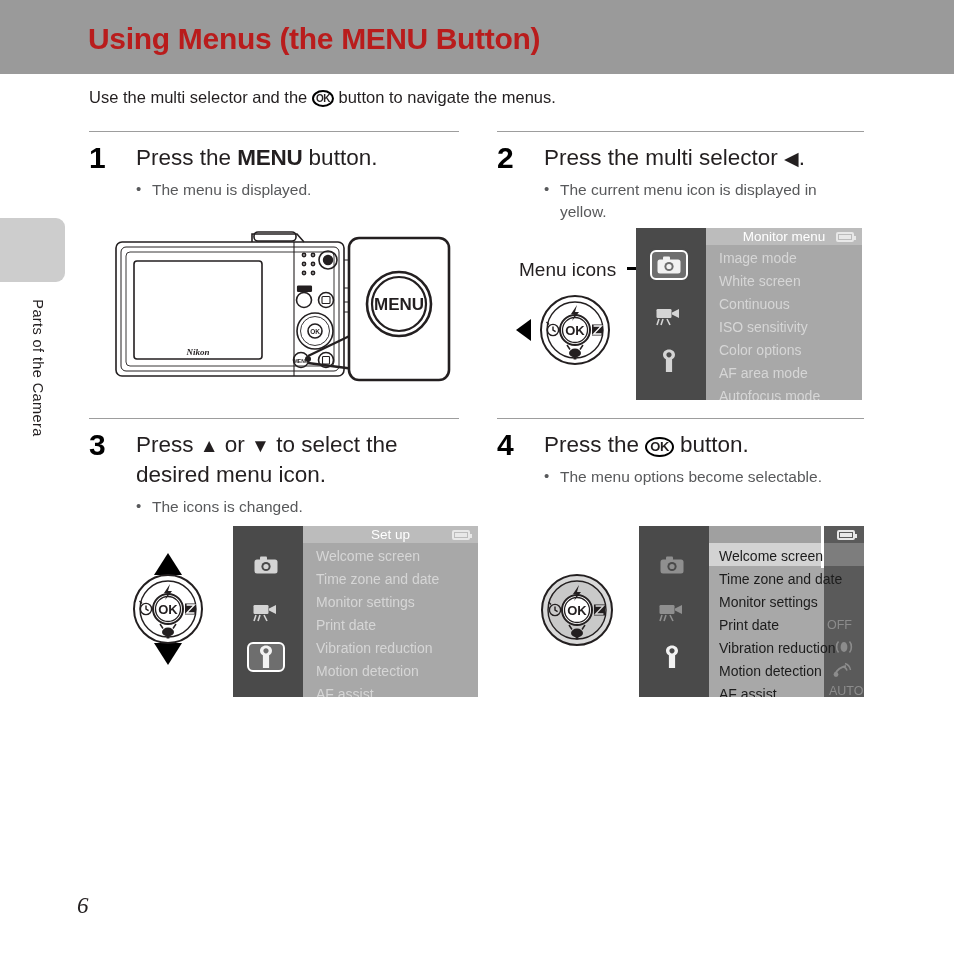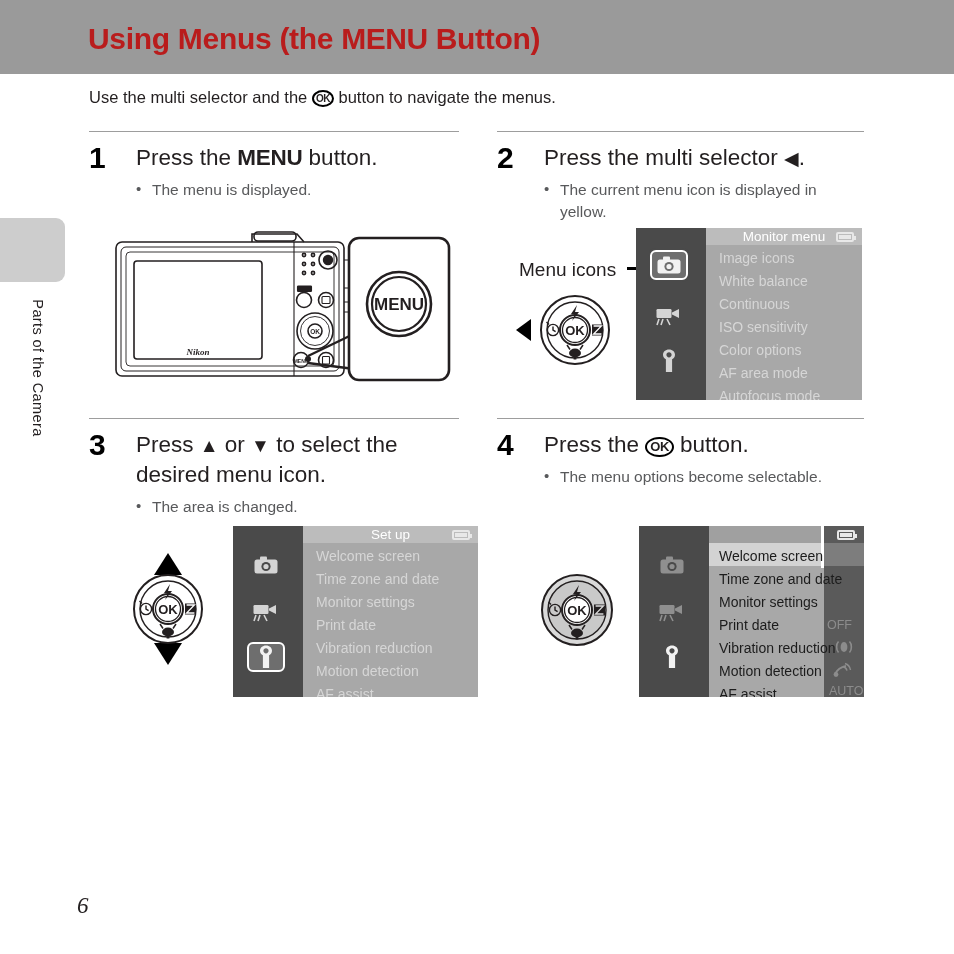--- a/index.html
+++ b/index.html
@@ -353,38 +353,38 @@
         <path d="M16 6.5 L23 3 L23 12 L16 8.5 Z" fill="#d4d4d4"></path>
         <path d="M3 13 L1 19 M7 13 L5 19 M11 13 L14 19" stroke="#d4d4d4" stroke-width="1.6" fill="none"></path>
       </svg>
     </div>
     <div class="tab-icon" style="left:14px; top:118px;">
       <svg width="18" height="24" viewBox="0 0 18 24">
         <path d="M9 0.5 C5.4 0.5 3 2.9 3 5.8 C3 7.8 4.2 9.4 5.9 10.2 L5.9 23 L12.1 23 L12.1 10.2 C13.8 9.4 15 7.8 15 5.8 C15 2.9 12.6 0.5 9 0.5 Z M9 3.2 C10.5 3.2 11.6 4.3 11.6 5.8 C11.6 7.3 10.5 8.4 9 8.4 C7.5 8.4 6.4 7.3 6.4 5.8 C6.4 4.3 7.5 3.2 9 3.2 Z" fill="#d4d4d4"></path>
       </svg>
     </div>
 
-    <div class="menu-item" style="left:83px; top:22px;">Image icons</div>
-    <div class="menu-item" style="left:83px; top:45px;">White balance</div>
+    <div class="menu-item" style="left:83px; top:22px;">Image mode</div>
+    <div class="menu-item" style="left:83px; top:45px;">White screen</div>
     <div class="menu-item" style="left:83px; top:68px;">Continuous</div>
     <div class="menu-item" style="left:83px; top:91px;">ISO sensitivity</div>
     <div class="menu-item" style="left:83px; top:114px;">Color options</div>
     <div class="menu-item" style="left:83px; top:137px;">AF area mode</div>
     <div class="menu-item" style="left:83px; top:160px;">Autofocus mode</div>
   </div>
 </div>
 
 <div class="step" style="left:89px; top:418px; width:370px;">
   <div class="step-rule" style="width:370px;"></div>
   <div class="step-num">3</div>
   <div class="step-head" style="width:320px;">
     <span>Press </span><span class="tri-up">▲</span><span> or </span><span class="tri-down">▼</span><span> to select the desired menu icon.</span>
   </div>
   <div class="bullet-line" style="top:78px; width:300px;">
-    <span class="bdot">•</span><span>The area is changed.</span>
+    <span class="bdot">•</span><span>The icons is changed.</span>
   </div>
 
   <svg width="96" height="136" viewBox="0 0 96 136" style="position:absolute; left:32px; top:123px;">
     <path d="M33 34 L61 34 L47 12 Z" fill="#000"></path>
     <path d="M33 102 L61 102 L47 124 Z" fill="#000"></path>
     <g fill="none" stroke="#231f20" stroke-width="2">
       <circle cx="47" cy="68" r="34"></circle>
       <circle cx="47" cy="68" r="28" stroke-width="1.4"></circle>
       <circle cx="47" cy="68" r="15"></circle>
       <circle cx="47" cy="68" r="12.5" stroke-width="1.3"></circle>

